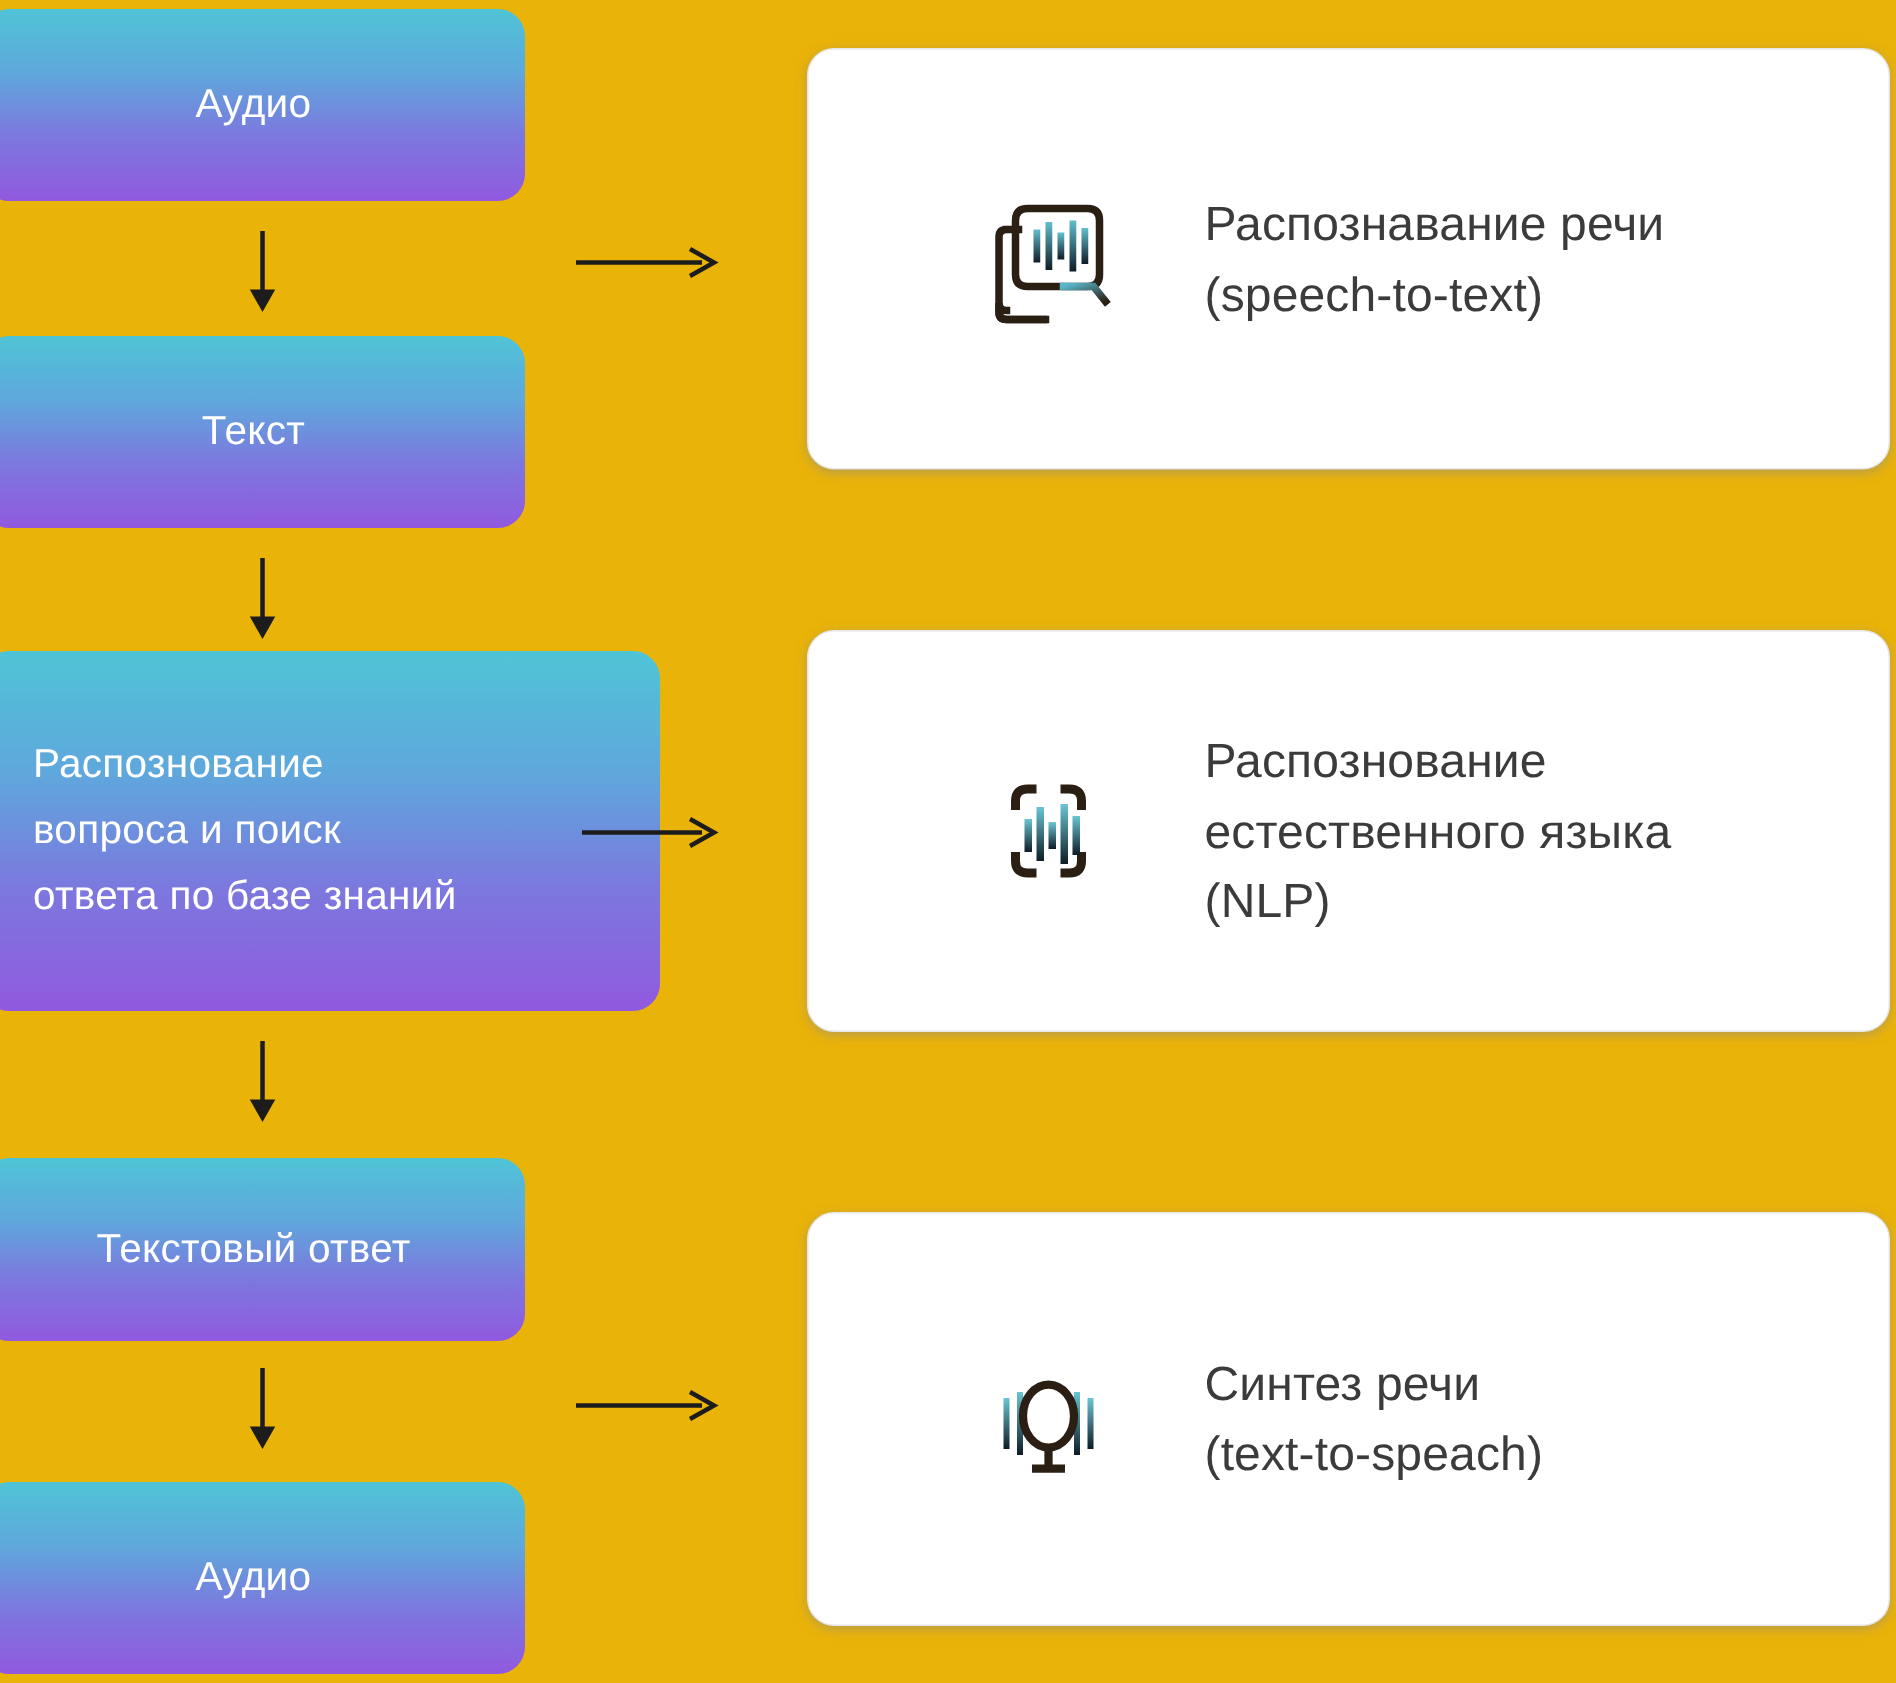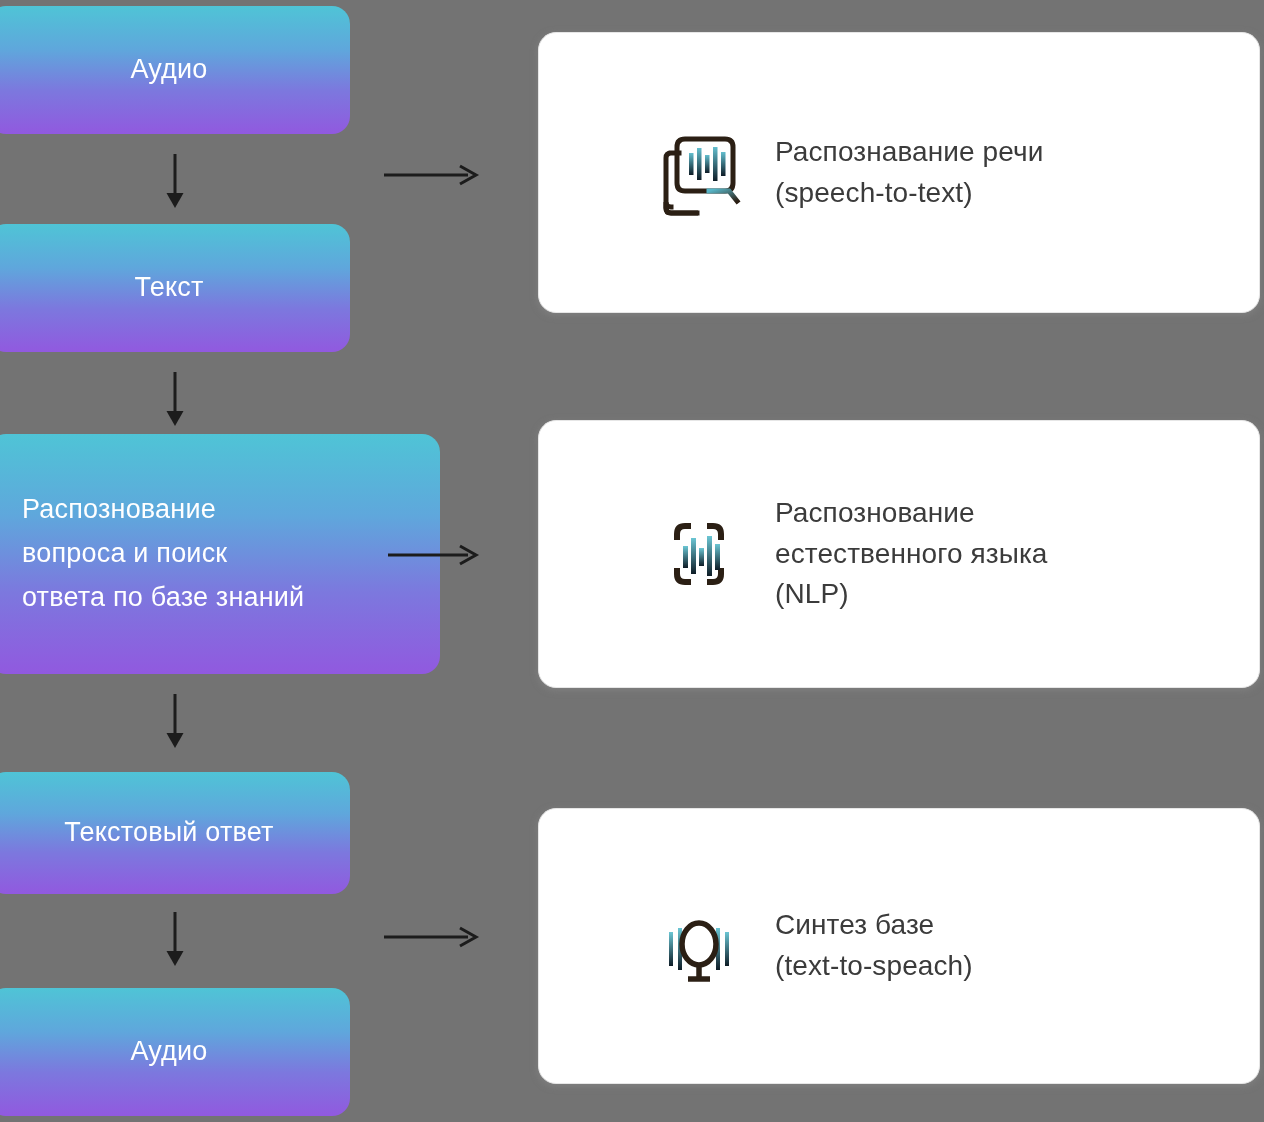--- a/index.html
+++ b/index.html
@@ -14,21 +14,21 @@
     overflow: hidden;
     font-family: "Liberation Sans", "DejaVu Sans", sans-serif;
   }
 
   #stage {
     position: absolute;
     left: 0;
     top: 0;
     width: 1264px;
     height: 1122px;
-    background: #737373;
+    background: #eab308;
   }
 
   
   .flow-box {
     position: absolute;
     border-radius: 18px;
     background: linear-gradient(180deg, #4FC4D6 0%, #5FA7DC 34%, #7C78DE 66%, #9159DF 100%);
     display: flex;
     align-items: center;
     box-sizing: border-box;
@@ -102,22 +102,22 @@
 
   .card-icon {
     width: 96px;
     height: 100px;
     flex: 0 0 96px;
     display: flex;
     align-items: center;
     justify-content: center;
   }
   .card-text {
-    margin-left: 28px;
-    font-size: 28px;
+    margin-left: 56px;
+    font-size: 32px;
     font-weight: 300;
     line-height: 1.46;
     color: #3b3b3b;
     white-space: pre-line;
     letter-spacing: 0.1px;
   }
 
   svg { display: block; overflow: visible; }
 </style>
 </head>
@@ -271,17 +271,17 @@
         <rect x="65" y="30" width="4" height="42" fill="url(#bar-g3)"></rect>
         <rect x="74" y="34" width="4" height="34" fill="url(#bar-g3)"></rect>
 
         <ellipse cx="48" cy="46" rx="17" ry="21" fill="none" stroke="#2B1F14" stroke-width="5.5"></ellipse>
 
         <line x1="48" y1="67" x2="48" y2="80" stroke="#2B1F14" stroke-width="5.5"></line>
 
         <line x1="37" y1="81" x2="59" y2="81" stroke="#2B1F14" stroke-width="5.5"></line>
       </svg>
     </div>
-    <div class="card-text">Синтез базе
+    <div class="card-text">Синтез речи
 (text-to-speach)</div>
   </div>
 
 </div>
 
 </body></html>

